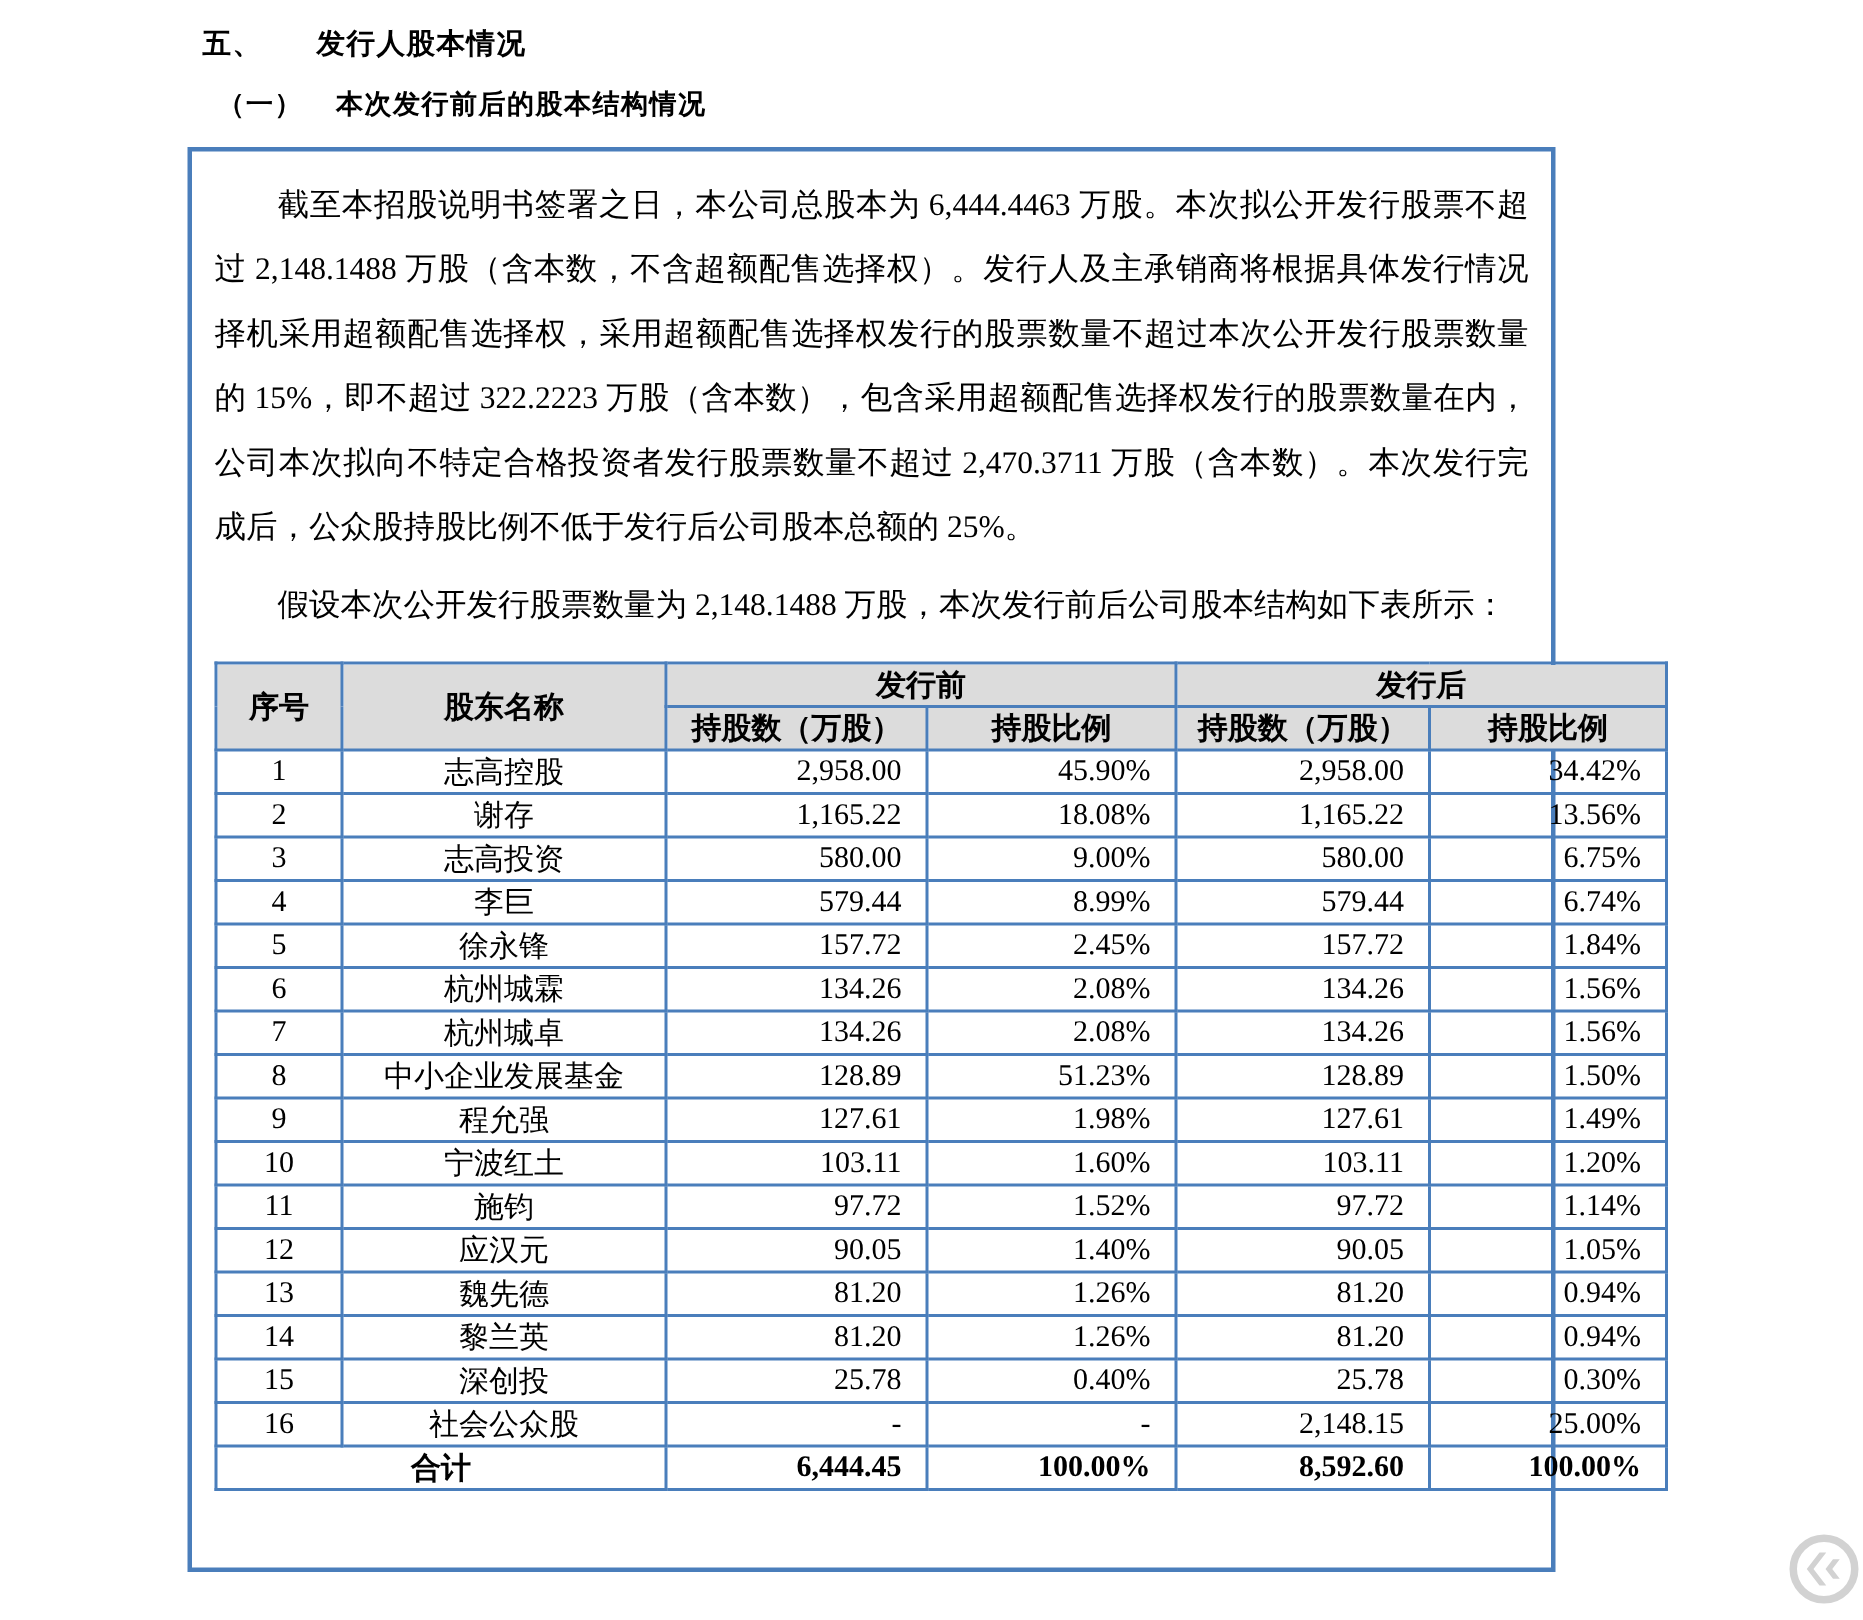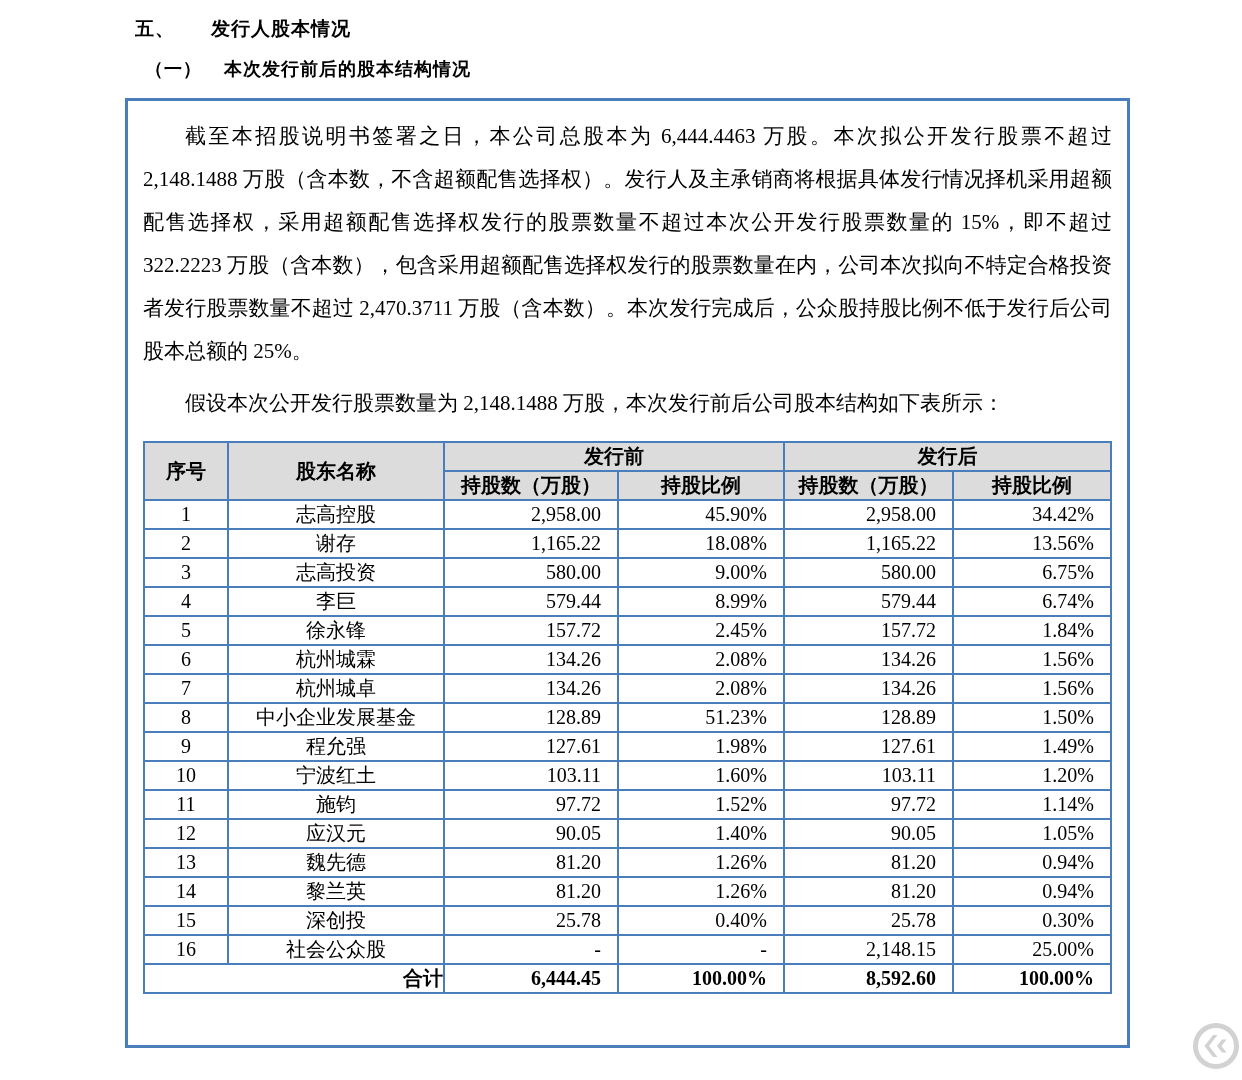--- a/index.html
+++ b/index.html
@@ -24,21 +24,21 @@
   }
   .title .num{margin-right:36px;}
   .subtitle{
     margin:15px 0 0 145px;
     font-size:18px;font-weight:700;
     letter-spacing:1px;
   }
   .subtitle .num{margin-right:22px;}
   .content-box{
     margin:17px 0 0 125px;
-    width:1005px;
+    width:912px;
     height:950px;
     border:3px solid var(--box-border);
     padding:14px 15px 22px 15px;
   }
   .para{
     font-size:21px;
     line-height:43px;
     text-align:justify;
     text-indent:42px;
   }
@@ -58,21 +58,21 @@
     white-space:nowrap;
   }
   .share-table thead th{
     background:var(--header-bg);
     font-weight:700;
     text-align:center;
   }
   .share-table td.center{text-align:center;}
   .share-table td.num{text-align:right;padding-right:16px;}
   .share-table .total-row td{font-weight:700;}
-  .share-table .total-row .total-label{text-align:right;}
+  .share-table .total-row .total-label{text-align:center;}
   col.c-no{width:84px;}
   col.c-name{width:216px;}
   col.c-bshares{width:174px;}
   col.c-bratio{width:166px;}
   col.c-ashares{width:169px;}
   col.c-aratio{width:158px;}
   .watermark{
     position:absolute;
     right:2px;bottom:10px;
     display:flex;align-items:center;gap:10px;

